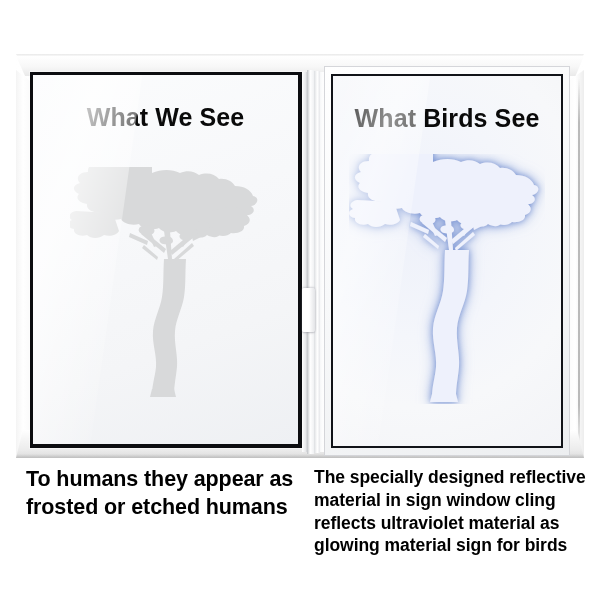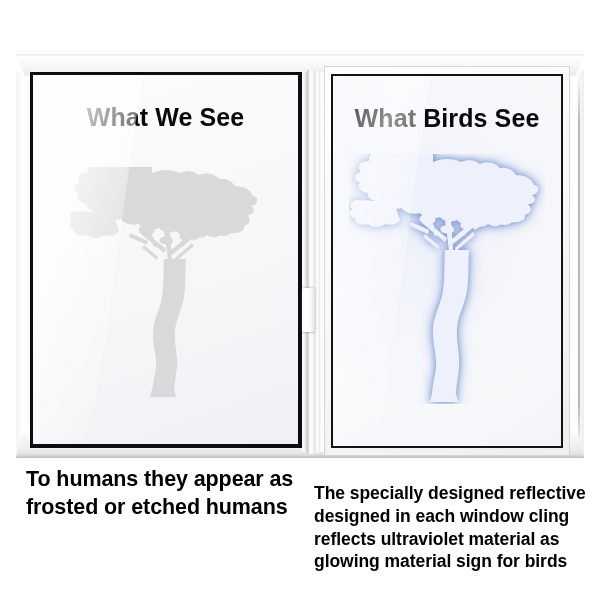--- a/index.html
+++ b/index.html
@@ -228,21 +228,20 @@
     line-height: 1.30;
     letter-spacing: -.1px;
   }
   .caption-right {
     left: 314px;
     top: 466px;
     width: 278px;
     font-size: 17.5px;
     line-height: 1.30;
     letter-spacing: -.05px;
-    margin-top: 16px;
   }
   .caption .line { display:block; white-space: nowrap; }
 </style>
 </head>
 <body>
 
 <div id="stage">
 
   <div class="window-unit">
 
@@ -390,18 +389,18 @@
 
   </div>
 
   <div class="caption caption-left">
     <span class="line">To humans they appear as</span>
     <span class="line">frosted or etched humans</span>
   </div>
 
   <div class="caption caption-right">
     <span class="line">The specially designed reflective</span>
-    <span class="line">designed in each window cling</span>
+    <span class="line">material in sign window cling</span>
     <span class="line">reflects ultraviolet material as</span>
     <span class="line">glowing material sign for birds</span>
   </div>
 
 </div>
 
 </body></html>

